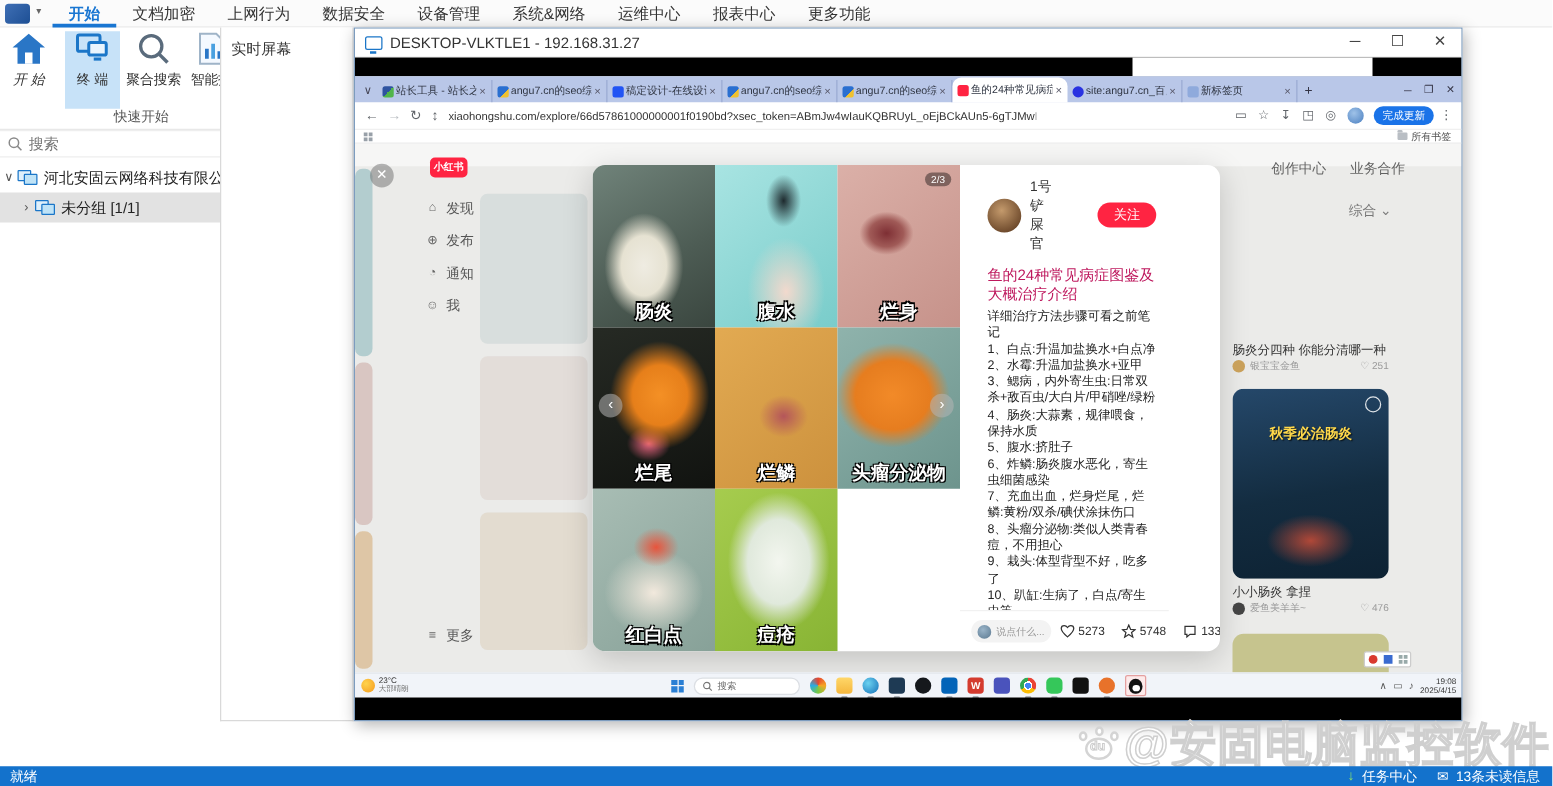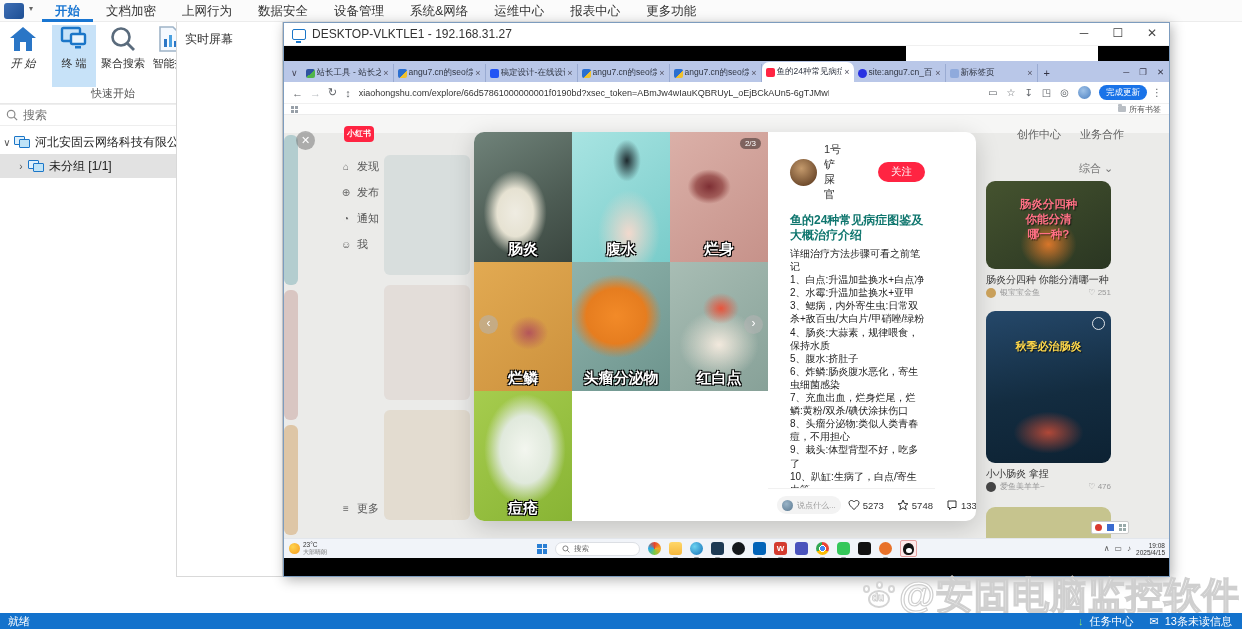--- a/index.html
+++ b/index.html
@@ -124,21 +124,21 @@
   .g8 { background:radial-gradient(28px 24px at 52% 36%, #e8543c 0%, rgba(232,84,60,0) 65%), radial-gradient(55px 48px at 50% 64%, #f2e9dd 0%, rgba(242,233,221,0) 72%), linear-gradient(140deg,#a8bdb4,#87a198); }
   .g9 { background:radial-gradient(55px 75px at 52% 45%, #f3f6ef 0%, #e0e9dc 45%, rgba(227,235,223,0) 74%), linear-gradient(140deg,#a6cc4e,#88b434); }
   .pageind { position:absolute; top:6px; right:7px; background:rgba(0,0,0,.4); color:#fff; font-size:8px; padding:1px 5px; border-radius:7px; }
   .carr { position:absolute; top:183px; width:19px; height:19px; border-radius:50%; background:rgba(180,180,180,.55); color:#fff; text-align:center; line-height:17px; font-size:12px; }
 
   .npanel { width:167px; position:relative; padding:10px 10px 0 22px; }
   .nhead { display:flex; align-items:center; }
   .navatar { width:27px; height:27px; border-radius:50%; background:radial-gradient(circle at 42% 35%, #c49a6c, #6e4a2c 75%); flex:0 0 auto; }
   .nname { font-size:11px; color:#333; margin-left:7px; flex:1; }
   .followbtn { background:#ff2442; color:#fff; font-size:10.5px; padding:3px 13px; border-radius:11px;margin-left:33px; }
-  .ntitle { font-size:12px; font-weight:bold; color:#0f766e; margin-top:11px; line-height:15px; }
+  .ntitle { font-size:12px; font-weight:normal; color:#be185d; margin-top:11px; line-height:15px; }
   .nbody { font-size:10px; color:#222; line-height:13.1px; margin-top:4px; white-space:pre-line; }
   .nfoot { position:absolute; bottom:0; left:0; right:0; height:33px; border-top:1px solid #f1f1f1; display:flex; align-items:center; padding:0 9px; background:#fff; }
   .cpill { width:74px; height:18px; background:#f3f3f3; border-radius:9px; display:flex; align-items:center; padding:0 5px; }
   .cavatar { width:11px; height:11px; border-radius:50%; background:radial-gradient(circle at 40% 35%, #9ab4c8, #5a7890); flex:0 0 auto; }
   .cph { font-size:8px; color:#999; margin-left:4px; white-space:nowrap; overflow:hidden; }
   .eng { display:flex; align-items:center; margin-left:7px; gap:3px; }
   .eng svg { display:block; }
   .engnum { font-size:9.5px; color:#333; margin-right:6px; }
 
   
@@ -413,20 +413,23 @@
       <div class="gallery">
         <div class="gcell g1">
             <span class="glabel">肠炎</span>
           </div>
         <div class="gcell g2">
             <span class="glabel">腹水</span>
           </div>
         <div class="gcell g4">
             <span class="glabel">烂身</span>
           </div>
+        <div class="gcell g5">
+            <span class="glabel">烂尾</span>
+          </div>
         <div class="gcell g6">
             <span class="glabel">烂鳞</span>
           </div>
         <div class="gcell g7">
             <span class="glabel">头瘤分泌物</span>
           </div>
         <div class="gcell g8">
             <span class="glabel">红白点</span>
           </div>
         <div class="gcell g9">
@@ -484,25 +487,20 @@
             <svg width="12" height="12" viewBox="0 0 24 24">
                 <path d="M4 4 H20 V17 H12 L7 21 V17 H4 Z" fill="none" stroke="#333" stroke-width="2"></path>
               </svg>
             <span class="engnum">1335</span>
           </div>
 
         </div>
       </div>
     </div>
 
-    <div class="card-img c1bg" style="top:66px;height:88px;">
-      <div class="ov1">肠炎分四种
-你能分清
-哪一种?</div>
-    </div>
     <div class="cardtitle" style="top:158px;">肠炎分四种 你能分清哪一种</div>
     <div class="cardmeta" style="top:172px;">
       <span class="mav" style="background:#c9a05a;"></span>
       <span>银宝宝金鱼</span>
       <span class="likes">♡ 251</span>
     </div>
 
     <div class="card-img c2bg" style="top:196px;height:152px;">
       <div class="ov2">秋季必治肠炎</div>
       <div class="playb"></div>

